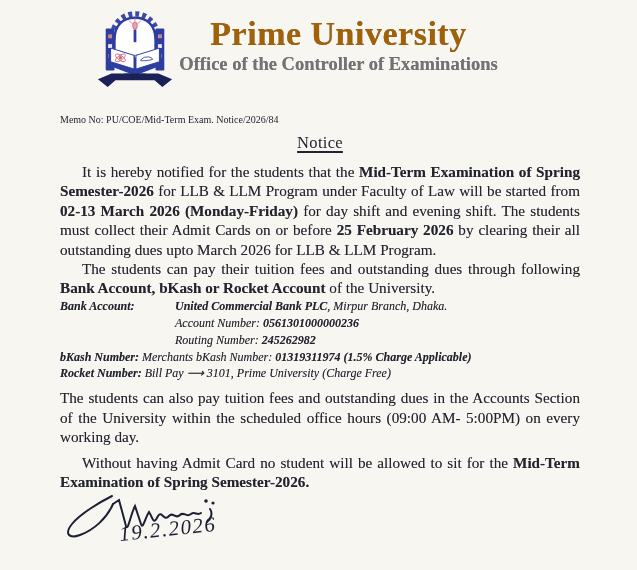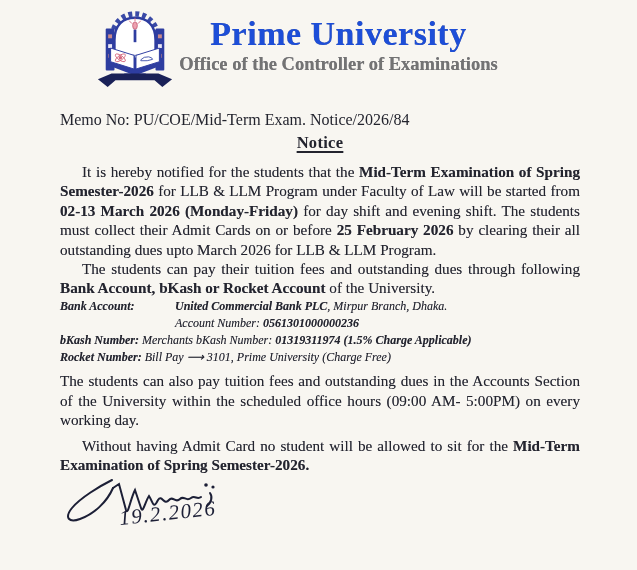--- a/index.html
+++ b/index.html
@@ -15,38 +15,38 @@
     width: 637px; height: 570px;
     background: #f8f6f1;
     overflow: hidden;
   }
   
   .header { position: relative; height: 90px; }
   .logo-wrap { position: absolute; left: 94px; top: 9px; width: 82px; height: 82px; }
   .head-text { text-align: center; padding-top: 16px; padding-left: 40px; }
   .uni-name {
     font-size: 34px; font-weight: bold; letter-spacing: 0.5px;
-    color: #1d4ed8; line-height: 36px;
+    color: #a16207; line-height: 36px;
     text-shadow: 0 0 0.6px rgba(25,28,55,0.55);
   }
   .office-name {
     font-size: 18.5px; font-weight: bold; color: #737373;
     line-height: 21px; margin-top: 2px;
     text-shadow: 0 0 0.5px rgba(25,28,55,0.5);
   }
   
   .content { padding: 0 57px 0 60px; }
   .memo-row {
     display: flex; justify-content: space-between;
-    margin-top: 20px; font-size: 16px; line-height: 19px;
+    margin-top: 20px; font-size: 10px; line-height: 19px;
   }
   .memo-date { margin-right: 18px; }
   .notice-title-wrap { text-align: center; margin-top: 4px; }
   .notice-title {
-    display: inline-block; font-size: 16.5px; font-weight: bold;
+    display: inline-block; font-size: 16.5px; font-weight: normal;
     text-decoration: underline; text-underline-offset: 3px;
     text-decoration-thickness: 1.5px; letter-spacing: 0.3px;
   }
   .para {
     font-size: 15.2px; line-height: 19.4px;
     text-align: justify; text-shadow: 0 0 0.45px rgba(30,32,58,0.4);
   }
   .indent { text-indent: 22px; }
   .p1 { margin-top: 9px; }
   .p2 { }
@@ -123,20 +123,21 @@
     <div class="para indent p1"><span>It is hereby notified for the students that the </span><b>Mid-Term Examination of Spring Semester-2026</b><span> for LLB &amp; LLM Program under Faculty of Law will be started from </span><b>02-13 March 2026 (Monday-Friday)</b><span> for day shift and evening shift. The students must collect their Admit Cards on or before </span><b>25 February 2026</b><span> by clearing their all outstanding dues upto March 2026 for LLB &amp; LLM Program.</span></div>
 
     <div class="para indent p2"><span>The students can pay their tuition fees and outstanding dues through following </span><b>Bank Account, bKash or Rocket Account</b><span> of the University.</span></div>
 
     <div class="bank-block">
       <div class="bank-line">
         <span class="bank-label">Bank Account:</span>
         <span><b>United Commercial Bank PLC</b><span>, Mirpur Branch, Dhaka.</span></span>
       </div>
       <div class="bank-sub"><span>Account Number: </span><b>0561301000000236</b></div>
+      <div class="bank-sub"><span>Routing Number: </span><b>245262982</b></div>
       <div><b>bKash Number:</b><span> Merchants bKash Number: </span><b>01319311974 (1.5% Charge Applicable)</b></div>
       <div><b>Rocket Number:</b><span> Bill Pay </span><span>⟶</span><span> 3101, Prime University (Charge Free)</span></div>
     </div>
 
     <div class="para p3">The students can also pay tuition fees and outstanding dues in the Accounts Section of the University within the scheduled office hours (09:00 AM- 5:00PM) on every working day.</div>
 
     <div class="para indent p4"><span>Without having Admit Card no student will be allowed to sit for the </span><b>Mid-Term Examination of Spring Semester-2026.</b></div>
 
     <div class="sig-block">
       <svg class="sig-svg" width="250" height="54" viewBox="0 0 250 54">

